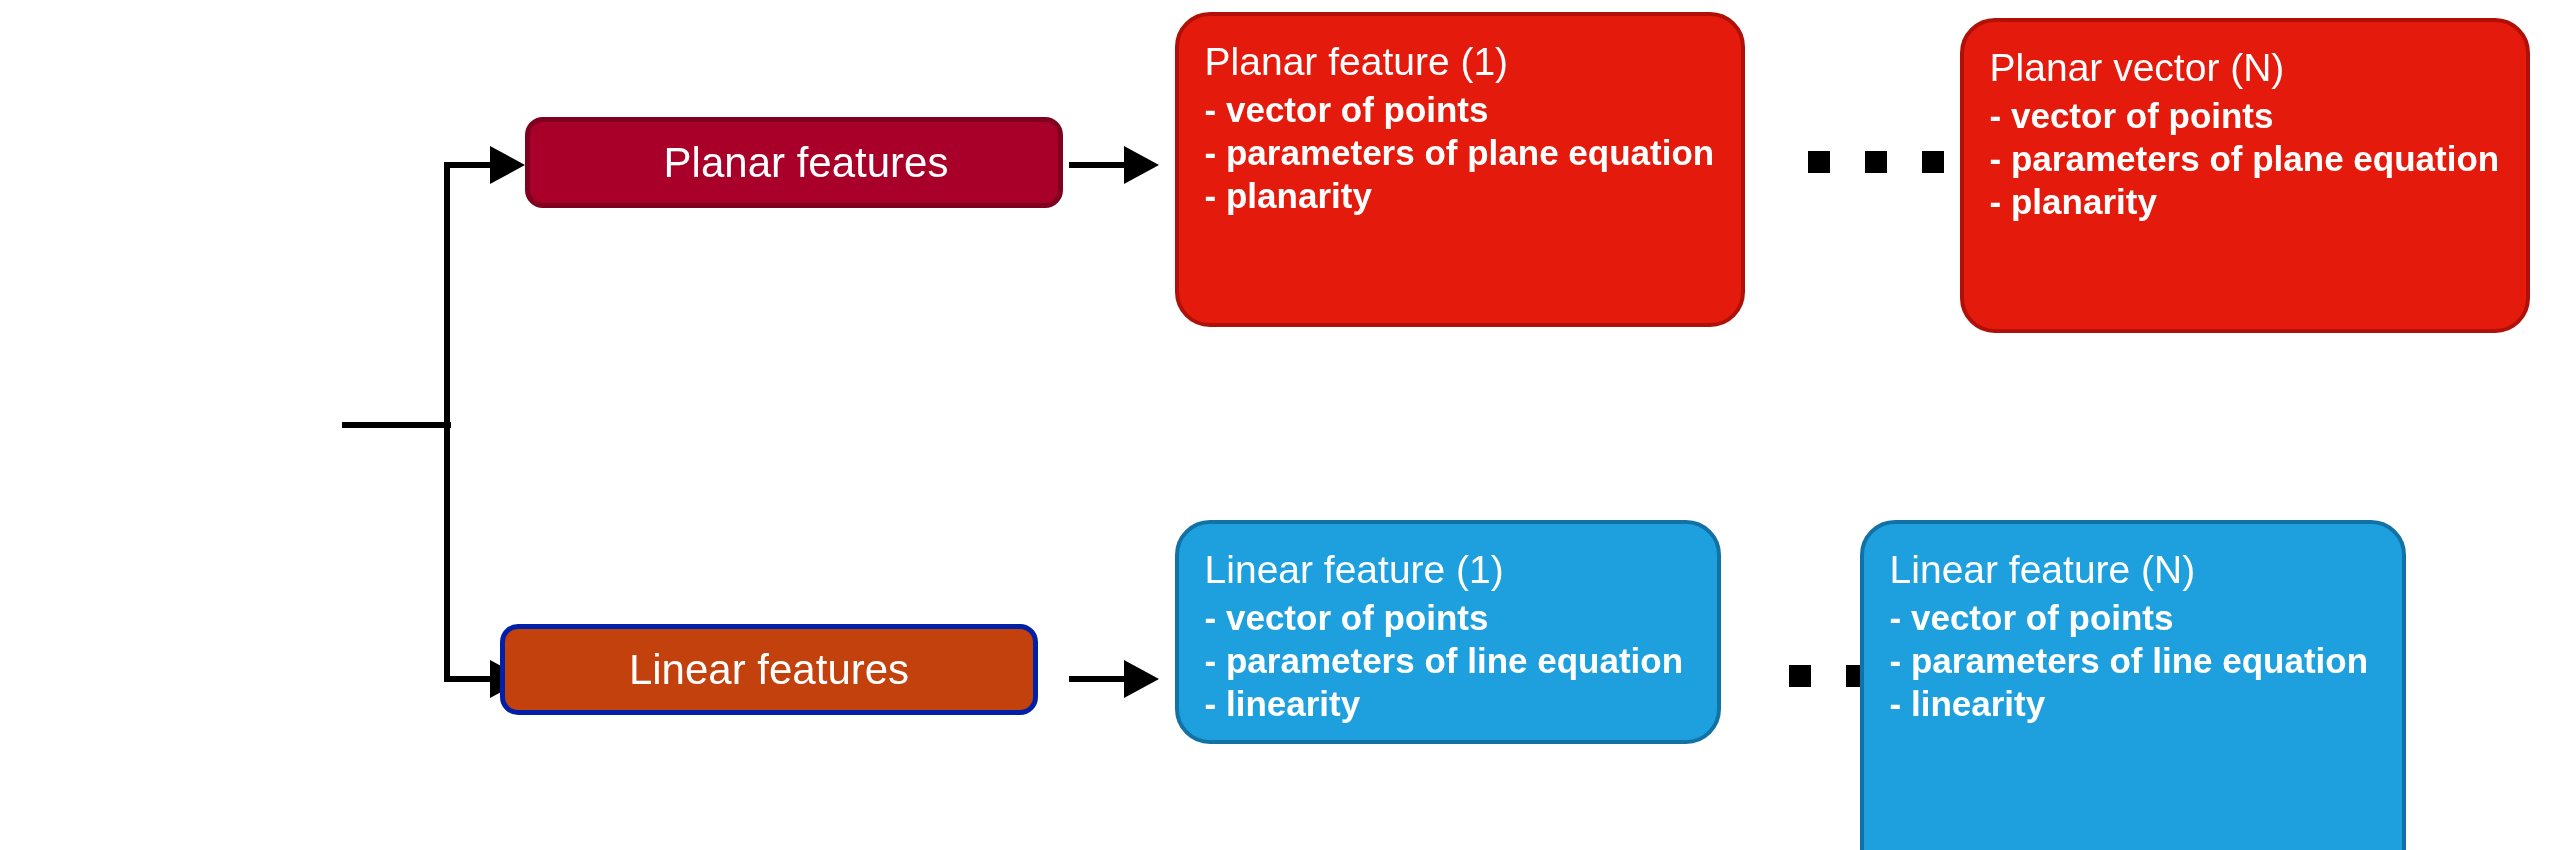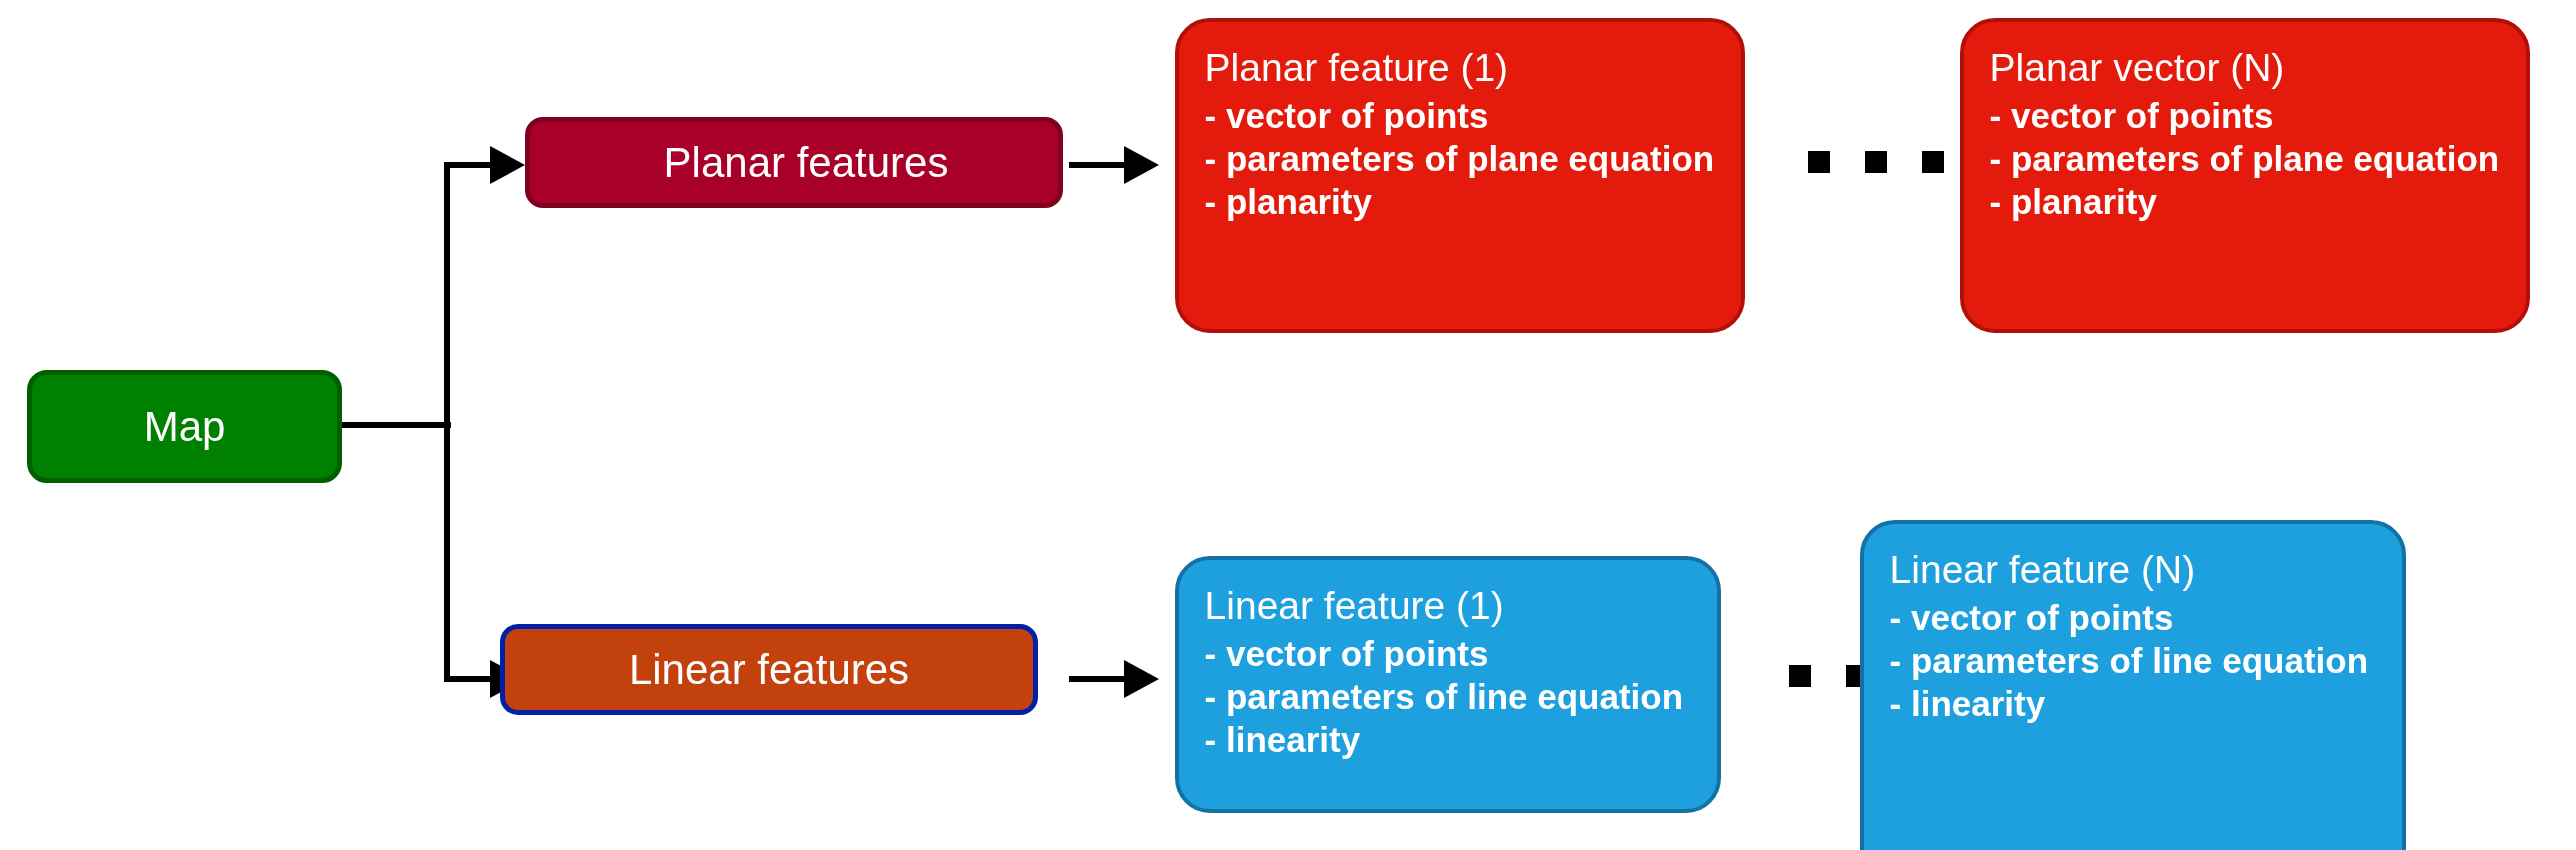--- a/index.html
+++ b/index.html
@@ -90,42 +90,41 @@
     padding: 0;
   }
   .node--detail .node-attrs li {
     font-size: 35px;
     line-height: 1.22;
     font-weight: bold;
   }
 
   .node--planar-1 {
     left: 1175px;
-    top: 18px;
+    top: 12px;
     width: 570px;
     height: 315px;
     background: #E41B0C;
     border: 4.6px solid #B01008;
   }
   .node--planar-n {
     left: 1960px;
     top: 18px;
     width: 570px;
     height: 315px;
     background: #E41B0C;
     border: 4.6px solid #B01008;
   }
   .node--linear-1 {
     left: 1175px;
     top: 520px;
     width: 546px;
-    height: 257px;
+    height: 224px;
     background: #1FA0DE;
     border: 4.6px solid #1272A6;
-    margin-top: 36px;
   }
   .node--linear-n {
     left: 1860px;
     top: 520px;
     width: 546px;
     height: 390px;
     background: #1FA0DE;
     border: 4.6px solid #1272A6;
   }
 
@@ -186,23 +185,20 @@
   <div class="conn conn--h conn--to-planar"></div>
   <div class="conn conn--h conn--to-linear"></div>
   <div class="arrow arrow--planar-in"></div>
   <div class="arrow arrow--linear-in"></div>
 
   <div class="conn conn--h conn--planar-out"></div>
   <div class="conn conn--h conn--linear-out"></div>
   <div class="arrow arrow--planar-det"></div>
   <div class="arrow arrow--linear-det"></div>
 
-  <div class="node node--root">
-    <span class="node-title">Map</span>
-  </div>
 
   <div class="node node--category node--planar-cat">
     <span class="node-title">Planar features</span>
   </div>
 
   <div class="node node--category node--linear-cat">
     <span class="node-title">Linear features</span>
   </div>
 
   <div class="node node--detail node--planar-1">

